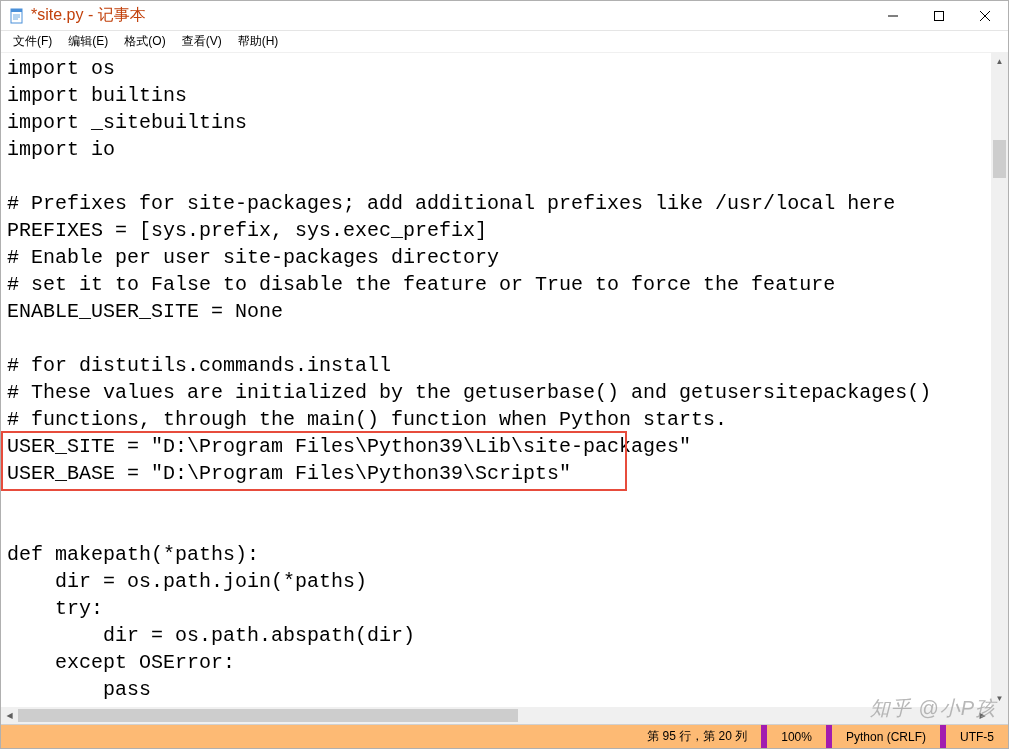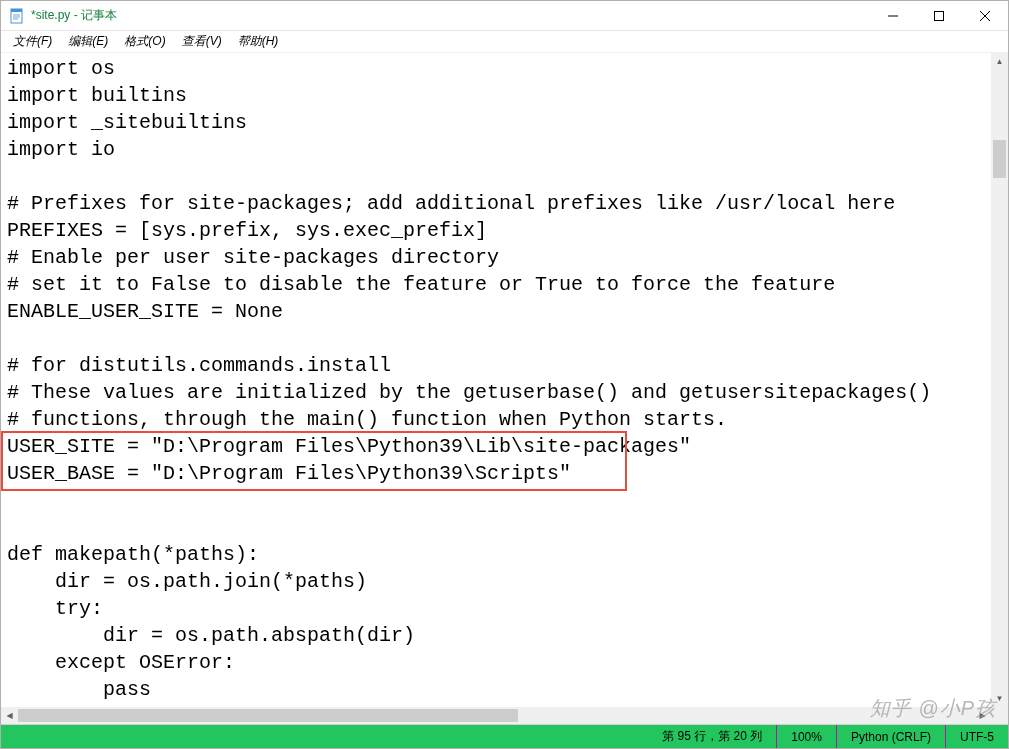--- a/index.html
+++ b/index.html
@@ -20,42 +20,41 @@
       display: flex;
       align-items: center;
       padding-left: 8px;
       border-bottom: 1px solid #e5e5e5;
     }
     .titlebar-icon {
       width: 16px; height: 16px; margin-right: 6px;
       display: flex; align-items: center; justify-content: center;
     }
     .titlebar-icon svg { width: 16px; height: 16px; }
-    .titlebar-title { font-size: 12px; color: #15803d; flex: 0 0 auto; }
+    .titlebar-title { font-size: 16px; color: #c2410c; flex: 0 0 auto; }
     .titlebar-spacer { flex: 1; }
     .win-btn {
       width: 46px; height: 30px;
       display: flex; align-items: center; justify-content: center;
       font-size: 10px; color: #000;
       cursor: default;
     }
     .menubar {
       height: 22px;
       background: #ffffff;
       display: flex;
       align-items: center;
       padding-left: 4px;
       border-bottom: 1px solid #f0f0f0;
       font-size: 12px;
     }
     .menu-item {
       padding: 2px 8px;
       cursor: default;
       color: #000;
-      font-style: italic;
     }
     .editor-area {
       flex: 1;
       position: relative;
       overflow: hidden;
       background: #fff;
     }
     .editor-content {
       position: absolute;
       left: 0; top: 0; right: 17px; bottom: 17px;
@@ -84,31 +83,31 @@
       position: absolute; left: 0; right: 17px; bottom: 0; height: 17px;
       background: #f0f0f0;
       display: flex;
     }
     .hscroll-btn { width: 17px; background: #f0f0f0; display: flex; align-items: center; justify-content: center; font-size: 8px; color: #606060; }
     .hscroll-track { flex: 1; position: relative; }
     .hscroll-thumb { position: absolute; top: 2px; bottom: 2px; background: #cdcdcd; }
     .corner { position: absolute; right: 0; bottom: 0; width: 17px; height: 17px; background: #f0f0f0; }
     .statusbar {
       height: 24px;
-      background: #22c55e;
+      background: #fdba74;
       border-top: 1px solid #d0d0d0;
       display: flex;
       align-items: center;
       font-size: 12px;
       color: #000;
     }
     .status-spacer { flex: 1; }
     .status-cell {
       padding: 0 14px;
-      border-left: 1px solid #a21caf;
+      border-left: 6px solid #a21caf;
       height: 100%;
       display: flex;
       align-items: center;
       white-space: nowrap;
     }
     .status-cell.first { border-left: none; }
     .watermark {
       position: absolute;
       right: 12px;
       bottom: 26px;

